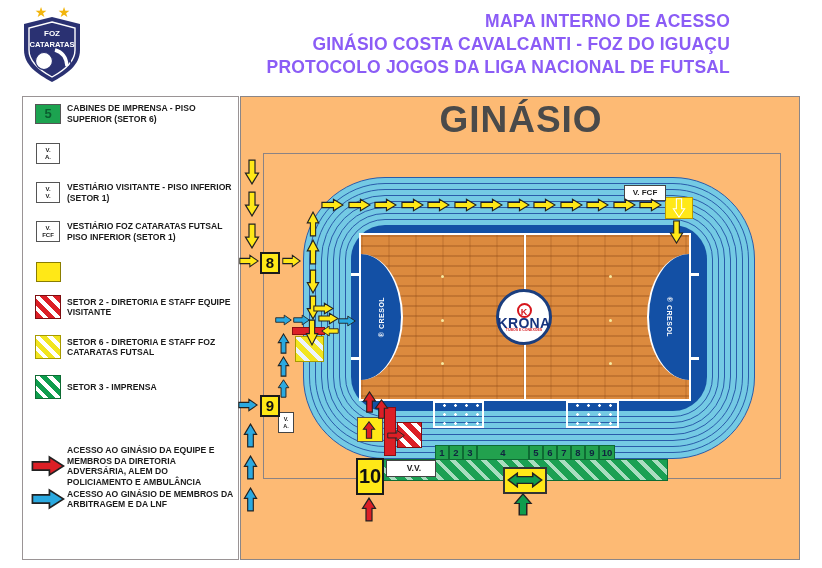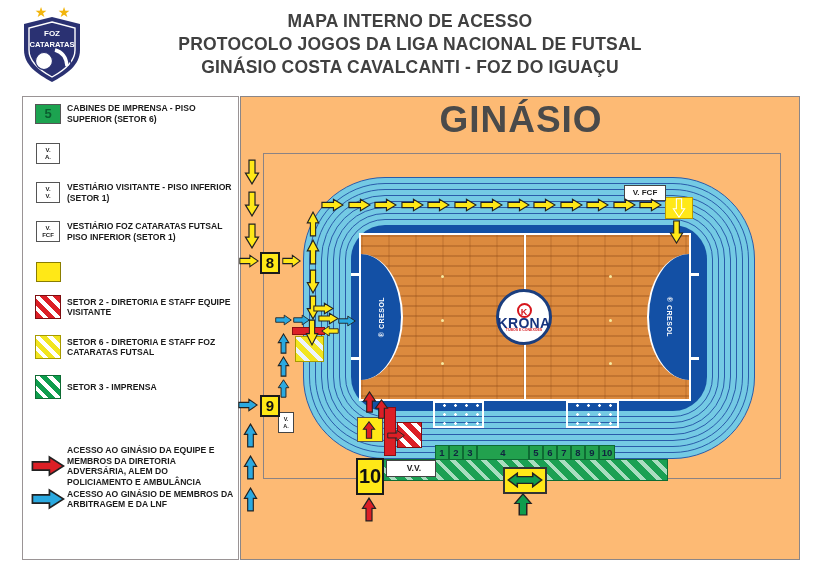--- a/index.html
+++ b/index.html
@@ -1,20 +1,20 @@
 <!DOCTYPE html>
 <html style="--c-y: #FFE817; --c-r: #DC1F26; --c-b: #2AA9E0; --c-g: #0F9D4D; --c-t: #74CAE4; --c-p: #1350A5; --c-o: #DC8A3E; --c-sg: #22A14E;"><head>
 <meta charset="utf-8">
 <style>
   html,body{margin:0;padding:0;}
   body{width:822px;height:568px;position:relative;background:#fff;
        font-family:"Liberation Sans",sans-serif;overflow:hidden;}
   .abs{position:absolute;}
   
-  #title{left:90px;top:10px;width:640px;text-align:center;color:#404040;}
+  #title{left:90px;top:10px;width:640px;text-align:right;color:#8b5cf6;}
   #title div{font-weight:bold;font-size:17.5px;line-height:23px;letter-spacing:.2px;}
   
   #logo{left:14px;top:2px;width:76px;height:82px;}
   
   #legend{left:22px;top:96px;width:215px;height:462px;background:#fff;border:1px solid #9a9495;}
   .lrow{position:absolute;left:6px;width:204px;display:flex;align-items:center;}
   .swc{width:38px;min-width:38px;display:flex;justify-content:center;}
   .ltxt{font-size:8.6px;font-weight:bold;line-height:10.5px;color:#1a1a1a;width:166px;}
   .sw{box-sizing:border-box;}
   .sw-green{width:26px;height:20px;background:#1CA350;border:1px solid #555;color:#0b5e30;
@@ -98,22 +98,22 @@
   <path d="M38 20 L61 26 V48 C61 60 51 68 38 75 C25 68 15 60 15 48 V26 Z" fill="none" stroke="#fff" stroke-width="1.4"></path>
   <text x="38" y="34" font-size="8" font-weight="bold" fill="#fff" text-anchor="middle">FOZ</text>
   <text x="38" y="45" font-size="7.6" font-weight="bold" fill="#fff" text-anchor="middle">CATARATAS</text>
   <circle cx="30" cy="59" r="8.5" fill="#fff" stroke="#2A3172" stroke-width="1.2"></circle>
   <path d="M41 48 q11 3 12 16" fill="none" stroke="#fff" stroke-width="3.4"></path>
   <path d="M47 46 q9 4 10 16" fill="none" stroke="#2A3172" stroke-width="1.2"></path>
 </svg>
 
 <div id="title" class="abs">
   <div>MAPA INTERNO DE ACESSO</div>
+  <div>GINÁSIO COSTA CAVALCANTI - FOZ DO IGUAÇU</div>
   <div>PROTOCOLO JOGOS DA LIGA NACIONAL DE FUTSAL</div>
-  <div>GINÁSIO COSTA CAVALCANTI - FOZ DO IGUAÇU</div>
 </div>
 
 <div id="legend" class="abs">
   <div class="lrow" style="top:6px">
     <div class="swc">
         <div class="sw sw-green"><span>5</span></div>
       </div>
     <div class="ltxt">CABINES DE IMPRENSA - PISO SUPERIOR (SETOR 6)</div>
   </div>
   <div class="lrow" style="top:46px">

